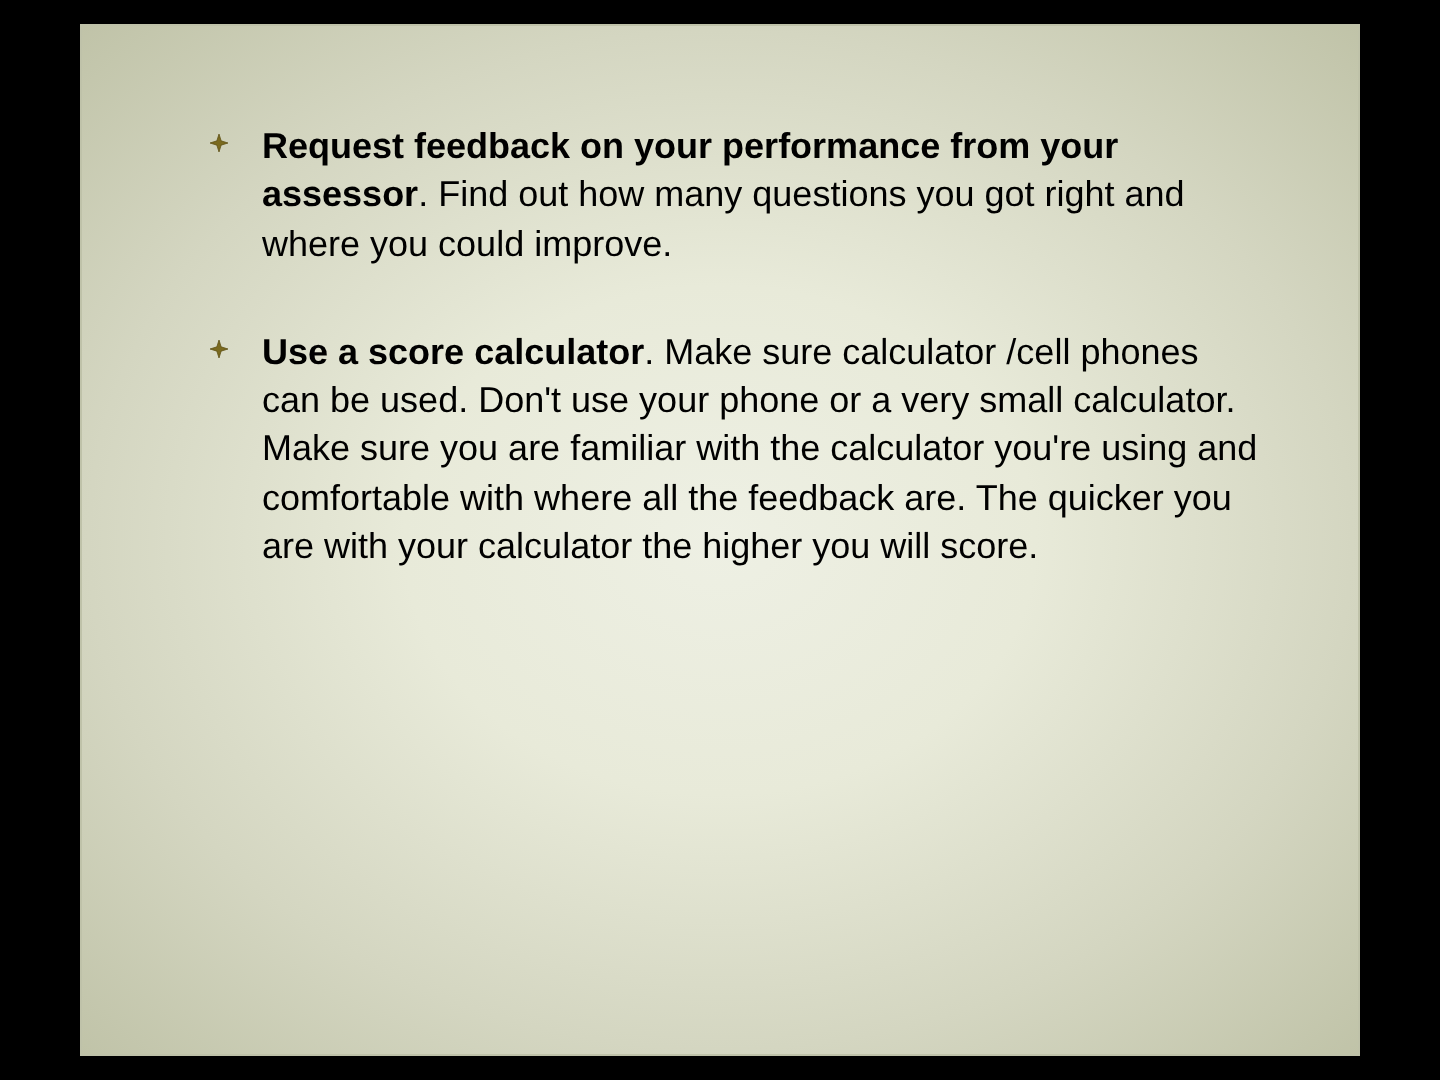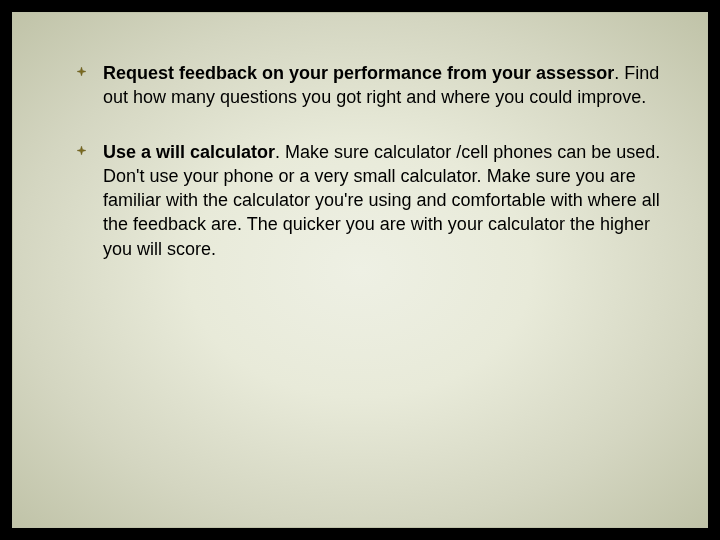--- a/index.html
+++ b/index.html
@@ -5,21 +5,21 @@
   * { margin: 0; padding: 0; box-sizing: border-box; }
   html, body { width: 720px; height: 540px; overflow: hidden; }
   body {
     background: #000;
     display: flex;
     align-items: center;
     justify-content: center;
     font-family: Arial, Helvetica, sans-serif;
   }
   .slide {
-    width: 696px;
+    width: 640px;
     height: 516px;
     background: radial-gradient(ellipse at center, #eef0e4 0%, #e8ead9 35%, #d4d6c1 70%, #c0c3a8 100%);
     border: 1px solid #bfc2a9;
     padding: 48px 46px 40px 48px;
     position: relative;
   }
   .bullet-list {
     list-style: none;
     padding-left: 16px;
   }
@@ -56,16 +56,16 @@
         </svg>
       </span>
       <span><span class="bold">Request feedback on your performance from your assessor</span><span>.  Find out how many questions you got right and where you could improve.</span></span>
     </li>
     <li class="bullet-item">
       <span class="bullet-icon">
         <svg width="9" height="9" viewBox="0 0 10 10">
           <polygon points="5,0 6.2,3.8 10,5 6.2,6.2 5,10 3.8,6.2 0,5 3.8,3.8" fill="#7a6a1f" stroke="#5a4d12" stroke-width="0.4"></polygon>
         </svg>
       </span>
-      <span><span class="bold">Use a will calculator</span><span>.  Make sure calculator /cell phones can be used. Don't use your phone or a very small calculator. Make sure you are familiar with the calculator you're using and comfortable with where all the feedback are. The quicker you are with your calculator the higher you will score.</span></span>
+      <span><span class="bold">Use a score calculator</span><span>.  Make sure calculator /cell phones can be used. Don't use your phone or a very small calculator. Make sure you are familiar with the calculator you're using and comfortable with where all the feedback are. The quicker you are with your calculator the higher you will score.</span></span>
     </li>
   </ul>
 </div>
 
 </body></html>

